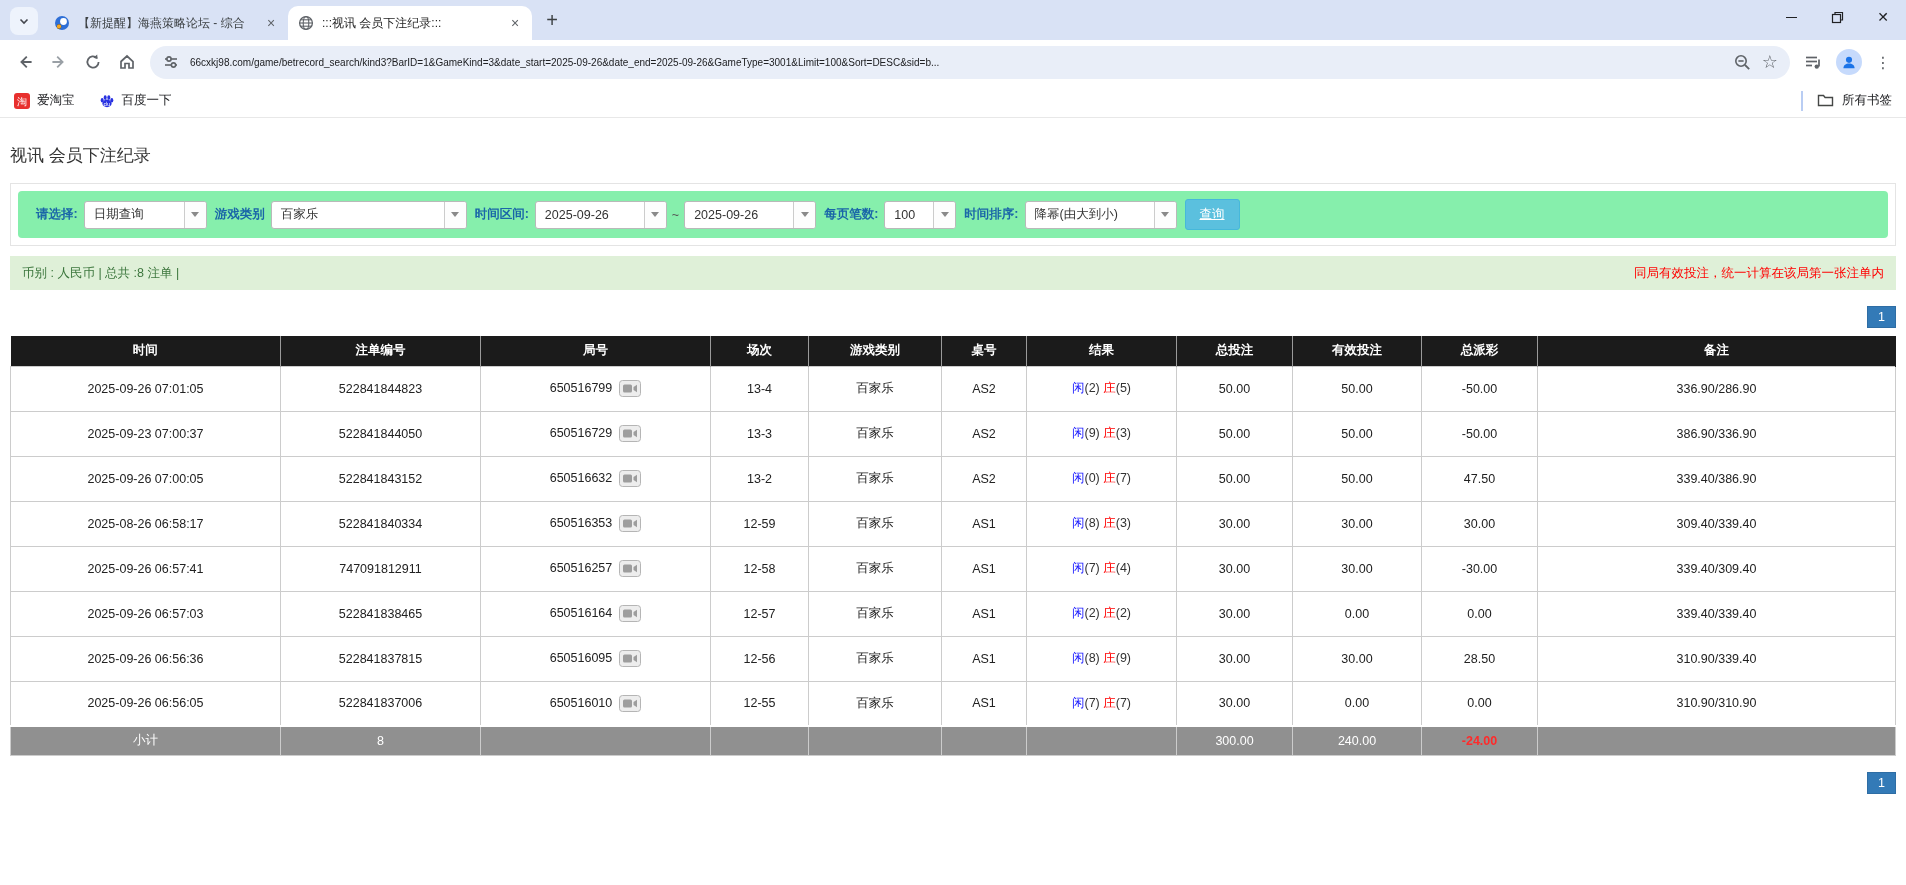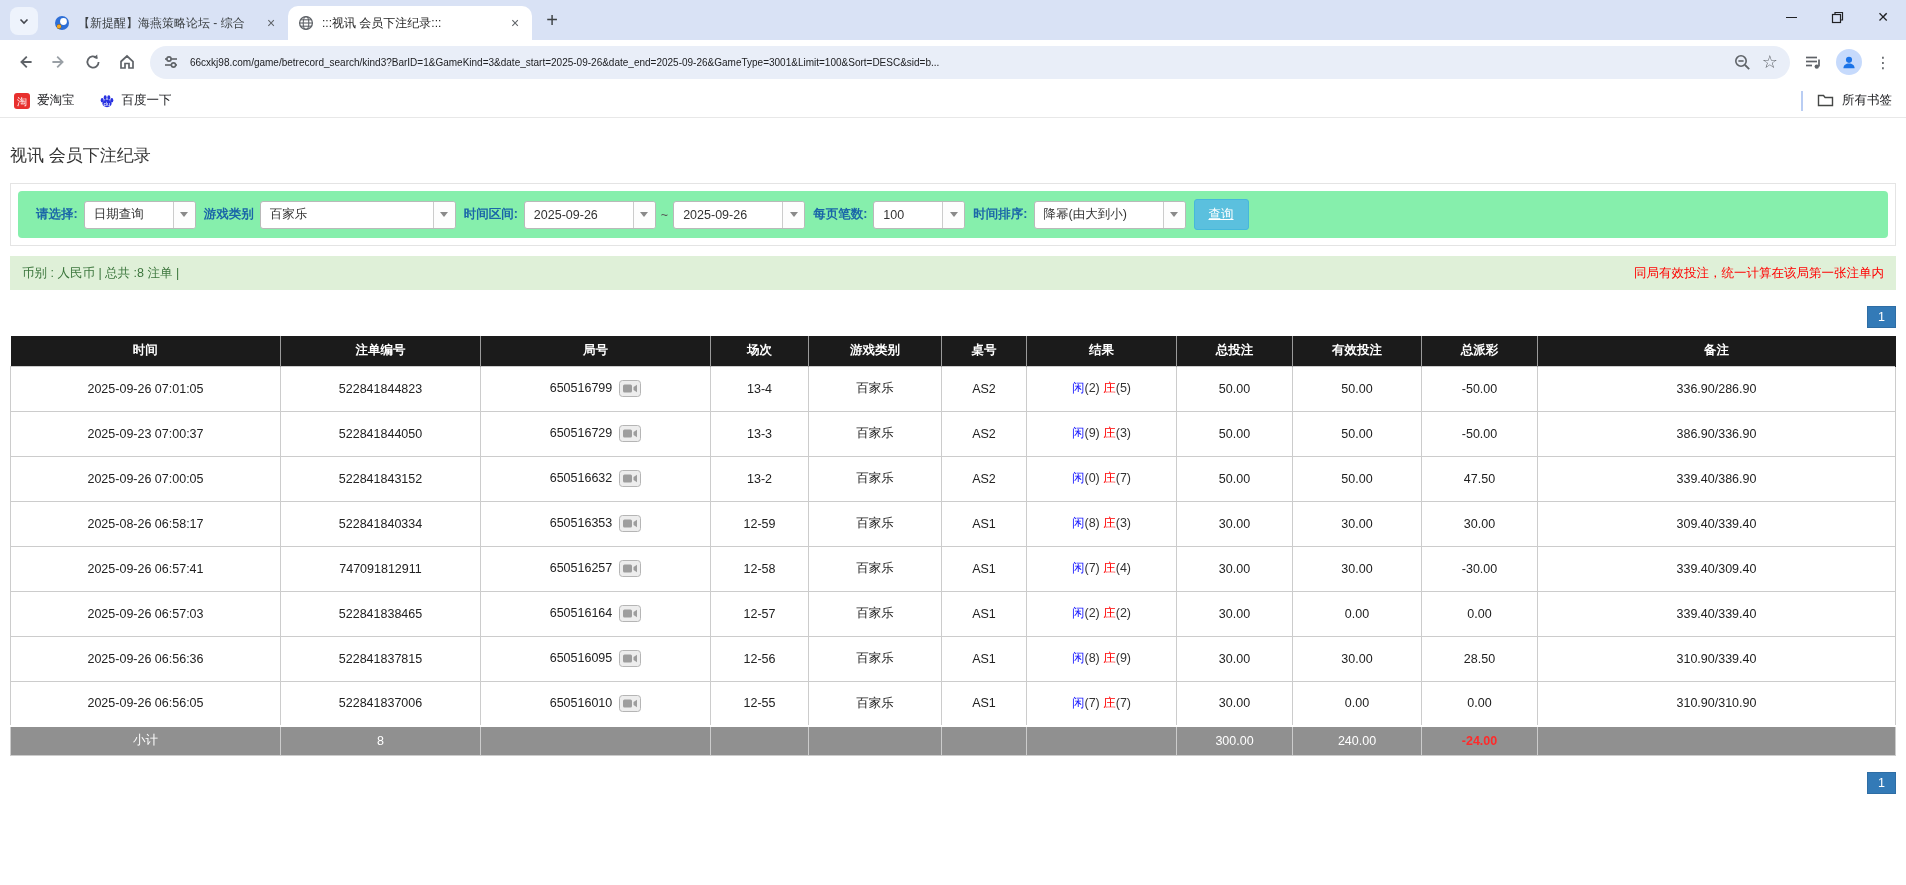--- a/index.html
+++ b/index.html
@@ -41,21 +41,21 @@
   
   .page-title { margin:26px 0 16px 10px; font-size:17px; font-weight:400; color:#333; }
 
   .filter-panel { margin:0 10px; border:1px solid #e4e4e4; padding:7px; }
   .filter-bar { background:#86efac; border-radius:4px; display:flex; align-items:center; padding:8px 10px; }
   .flabel { color:#1a66a8; font-weight:bold; font-size:12.5px; margin:0 6px 0 8px; white-space:nowrap; }
   .select { background:#fff; border:1px solid #b9b9b9; border-radius:3px; height:28px; display:flex; align-items:center; font-size:12.5px; color:#333; overflow:hidden; }
   .select .val { padding:0 9px; flex:1; white-space:nowrap; }
   .select .arrow-seg { width:22px; align-self:stretch; border-left:1px solid #ccc; display:flex; align-items:center; justify-content:center; background:#fdfdfd; }
   .caret { width:0; height:0; border-left:4px solid transparent; border-right:4px solid transparent; border-top:5px solid #8a8a8a; }
-  .w115{width:112px} .w195{width:196px} .w130{width:132px} .w90{width:92px} .w150{width:152px}
+  .w115{width:123px} .w195{width:196px} .w130{width:132px} .w90{width:72px} .w150{width:152px}
   .tilde { color:#555; font-size:12.5px; margin:0 5px; }
   .search-btn { background:#5bc0de; border:1px solid #46b8da; color:#fff; border-radius:3px; font-size:12.5px; padding:6px 14px; margin-left:8px; cursor:pointer;text-decoration:underline; }
 
   .summary-bar { margin:10px 10px 8px; background:#dff0d8; height:32px; display:flex; align-items:center; justify-content:space-between; padding:17px 12px; font-size:12.5px; }
   .summary-left { color:#3c763d; }
   .summary-right { color:#ff0000; }
 
   .pager { display:flex; justify-content:flex-end; margin:16px 10px 8px; }
   .page-box { background:#337ab7; border:1px solid #2e6da4; color:#fff; font-size:12.5px; padding:3px 10px; }
 

